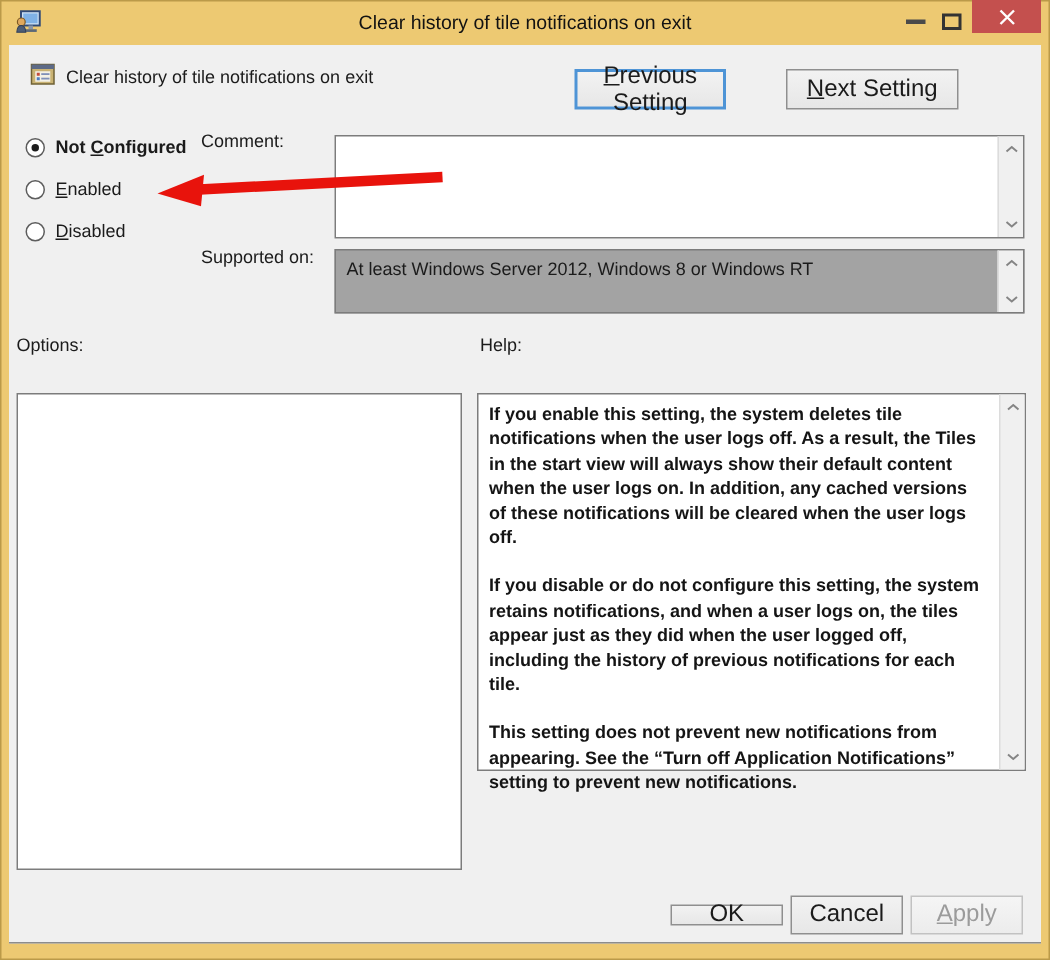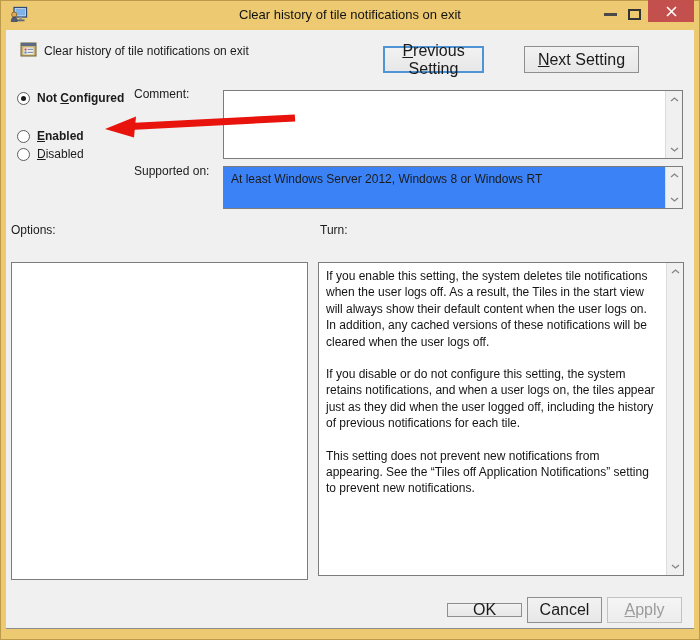--- a/index.html
+++ b/index.html
@@ -32,39 +32,39 @@
   .btn { position:absolute; display:flex; align-items:center; justify-content:center;
          background:linear-gradient(180deg,#f2f2f2,#e7e7e7); border:1px solid #8f8f8f;
          font-size:16px; color:#1b1b1b; cursor:pointer; }
   .btn.focused { border:2px solid #4e94d6; }
   .btn.disabled { color:#9b9b9b; border-color:#c2c2c2;
                   background:linear-gradient(180deg,#f5f5f5,#ececec); cursor:default; }
   .btn-prev { left:377px; top:16px; width:101px; height:27px; }
   .btn-next { left:518px; top:16px; width:115px; height:27px; }
 
   .radio-row { position:absolute; left:11px; display:flex; align-items:center; gap:7px; cursor:pointer; }
-  .radio-row.r1 { top:61px;font-weight:bold; } .radio-row.r2 { top:99px;font-weight:bold; } .radio-row.r3 { top:117px; }
+  .radio-row.r1 { top:61px;font-weight:bold; } .radio-row.r2 { top:89px; } .radio-row.r3 { top:117px; }
   .radio { width:13px; height:13px; border-radius:50%; border:1px solid #5d5d5d;
            background:#fff; position:relative; flex:0 0 auto; }
   .radio.checked::after { content:""; position:absolute; left:3px; top:3px;
                           width:5px; height:5px; border-radius:50%; background:#1c1c1c; }
   .accel { text-decoration:underline; }
 
   .field-label { position:absolute; color:#1b1b1b; }
   .lbl-comment { left:128px; top:57px; }
   .lbl-supported { left:128px; top:134px; }
   .lbl-options { left:5px; top:193px;text-align:center; }
   .lbl-help { left:314px; top:193px; }
 
   .box { position:absolute; border:1px solid #7c7c7c; background:#fff; }
   .comment-box { left:217px; top:60px; width:460px; height:69px; }
-  .supported-box { left:217px; top:136px; width:460px; height:43px; background:#3b82f6; }
+  .supported-box { left:217px; top:136px; width:460px; height:43px; background:#a3a3a3; }
   .supported-text { position:absolute; left:7px; top:5px; right:24px; }
   .options-box { left:5px; top:232px; width:297px; height:318px; }
-  .help-box { left:312px; top:232px; width:366px; height:314px; }
+  .help-box { left:312px; top:232px; width:366px; height:252px;font-weight:bold; }
 
   .scroll-track { position:absolute; top:0; bottom:0; right:0; width:17px;
                   background:#f0f0f0; border-left:1px solid #dcdcdc; }
   .scroll-up, .scroll-down { position:absolute; left:0; width:16px; height:15px;
                   display:flex; align-items:center; justify-content:center; cursor:pointer; }
   .scroll-up { top:1px; } .scroll-down { bottom:1px; }
 
   .help-text { position:absolute; left:7px; top:5px; right:24px;
                line-height:16.4px; font-size:12px; color:#141414; }
   .help-text p { margin:0 0 16px 0; }
@@ -169,29 +169,29 @@
         </div>
       </div>
     </div>
 
     <svg class="arrow-svg" viewBox="0 0 210 42">
       <line x1="34" y1="21.5" x2="199" y2="13" stroke="#e8130c" stroke-width="7"></line>
       <polygon points="9,24 40,11.5 38,32.5" fill="#e8130c"></polygon>
     </svg>
 
     <div class="field-label lbl-options">Options:</div>
-    <div class="field-label lbl-help">Turn:</div>
+    <div class="field-label lbl-help">Help:</div>
 
     <div class="box options-box"></div>
 
     <div class="box help-box">
       <div class="help-text">
         <p>If you enable this setting, the system deletes tile notifications when the user logs off. As a result, the Tiles in the start view will always show their default content when the user logs on. In addition, any cached versions of these notifications will be cleared when the user logs off.</p>
         <p>If you disable or do not configure this setting, the system retains notifications, and when a user logs on, the tiles appear just as they did when the user logged off, including the history of previous notifications for each tile.</p>
-        <p>This setting does not prevent new notifications from appearing. See the “Tiles off Application Notifications” setting to prevent new notifications.</p>
+        <p>This setting does not prevent new notifications from appearing. See the “Turn off Application Notifications” setting to prevent new notifications.</p>
       </div>
       <div class="scroll-track">
         <div class="scroll-up">
           <svg width="9" height="5" viewBox="0 0 9 5">
               <polyline points="1,4 4.5,1 8,4" fill="none" stroke="#858585" stroke-width="1.3"></polyline>
             </svg>
         </div>
         <div class="scroll-down">
           <svg width="9" height="5" viewBox="0 0 9 5">
               <polyline points="1,1 4.5,4 8,1" fill="none" stroke="#858585" stroke-width="1.3"></polyline>

